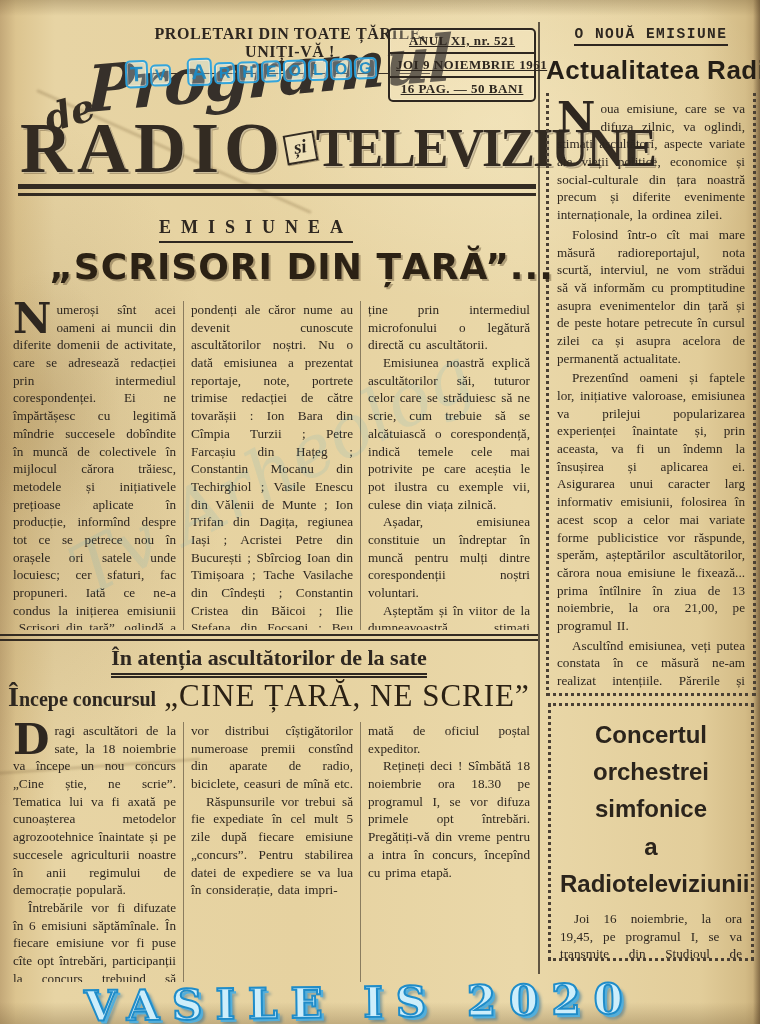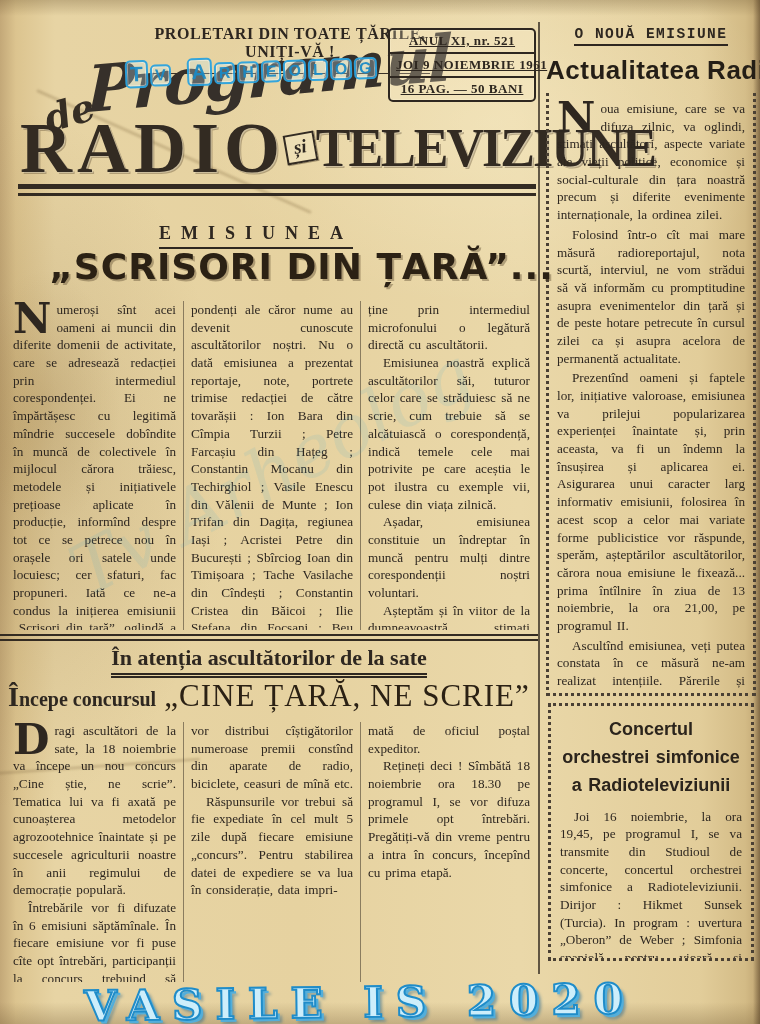--- a/index.html
+++ b/index.html
@@ -65,21 +65,21 @@
   .r-kicker-wrap{text-align:center;}
   .r-kicker{display:inline-block;font-size:14.5px;font-weight:bold;letter-spacing:1.5px;
     border-bottom:2.5px solid #2e2720;padding-bottom:2px;white-space:nowrap;font-family:Liberation Mono, monospace;}
   .r-headline{margin-top:9px;text-align:center;font-family:"Liberation Sans",sans-serif;
     font-weight:bold;font-size:26px;letter-spacing:0.5px;color:#241e16;white-space:nowrap;}
   .r-box{margin-top:7px;border-left:3px dotted #4a4034;border-right:3px dotted #4a4034;border-bottom:3px dotted #4a4034;
     padding:7px 8px 8px;height:585px;overflow:hidden;}
   .r-box p{margin:0 0 2px;}
 
   
-  .a-kicker-wrap{position:absolute;left:0;top:223px;width:512px;text-align:center;}
+  .a-kicker-wrap{position:absolute;left:0;top:217px;width:512px;text-align:center;}
   .a-kicker{display:inline-block;font-size:18px;font-weight:bold;letter-spacing:10px;
     border-bottom:2px solid #2e2720;padding-bottom:3px;}
   .a-title{position:absolute;left:0;top:246px;width:603px;text-align:center;
     font-family:"DejaVu Sans",sans-serif;font-weight:bold;font-size:36px;letter-spacing:1px;color:#2b2114;
     text-shadow:2px 2px 0 rgba(70,52,28,0.35);white-space:nowrap;}
   .cols{position:absolute;left:6px;display:flex;}
   .cols-1{top:301px;width:532px;height:329px;}
   .cols-2{top:722px;width:532px;height:260px;}
   .col{width:177px;padding:0 7px;overflow:hidden;box-sizing:border-box;}
   .hrule-double{position:absolute;left:0;top:634px;width:538px;height:3px;
@@ -91,21 +91,21 @@
     padding-bottom:2px;white-space:nowrap;}
   .c-titlerow{position:absolute;left:8px;top:678px;width:530px;display:flex;align-items:baseline;}
   .c-intro{font-size:20px;font-weight:bold;white-space:nowrap;}
   .c-intro::first-letter{font-size:28px;}
   .c-title{flex:1;text-align:center;font-size:31px;letter-spacing:1px;color:#2b2114;white-space:nowrap;}
 
   
   .concert{position:absolute;left:548px;top:703px;width:206px;height:258px;box-sizing:border-box;
     border:3px dotted #4a4034;padding:10px 9px 6px;overflow:hidden;}
   .concert-title{text-align:center;font-family:"Liberation Sans",sans-serif;font-weight:bold;
-    font-size:18px;line-height:1.55;color:#2b241c;margin:0 0 8px;}
+    font-size:24px;line-height:1.55;color:#2b241c;margin:0 0 8px;}
   .concert-body{margin:0;text-indent:14px;}
 </style>
 </head>
 <body>
 
 <div class="page">
 
   <div class="ov edge-top"></div>
   <div class="ov edge-bottom"></div>
   <div class="ov edge-right"></div>

